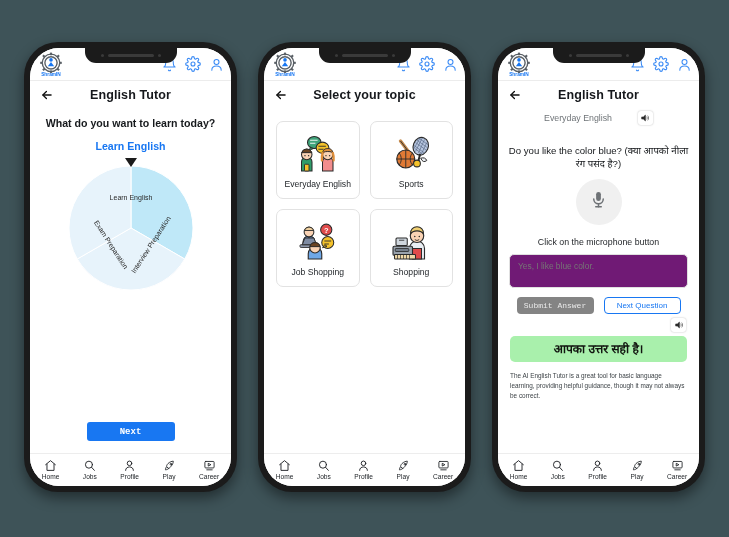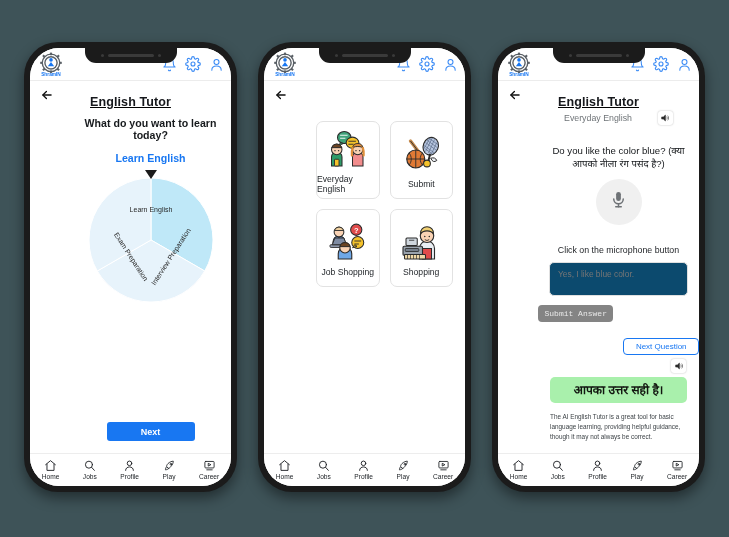--- a/index.html
+++ b/index.html
@@ -72,24 +72,23 @@
   .logo svg { display:block; }
   .appbar-icons { display: flex; align-items: center; gap: 8px; }
   .appbar-icons svg { display: block; }
 
   
   .titlerow {
     position: relative;
     height: 28px;
     flex: 0 0 28px;
     display: flex;
-    align-items: flex-end;
+    align-items: center;
     padding: 0 10px;
     box-sizing: border-box;
-    text-decoration: underline;
   }
   .back {
     position: absolute; left: 10px; top: 50%;
     transform: translateY(-50%);
     width: 14px; height: 14px;
   }
   .page-title {
     width: 100%;
     text-align: center;
     font-size: 12.5px;
@@ -97,21 +96,20 @@
     color: #16181c;
     letter-spacing: .1px;
   }
 
   .body {
     flex: 1 1 auto;
     position: relative;
     overflow: hidden;
     display: flex;
     flex-direction: column;
-    padding-left: 40px;
   }
 
   
   .prompt {
     text-align: center;
     font-size: 10.6px;
     font-weight: bold;
     color: #171a1d;
     margin-top: 8px;
   }
@@ -146,21 +144,21 @@
   }
   .next-wrap { margin-top: auto; display: flex; justify-content: center; padding-bottom: 12px; }
   .next-btn {
     background: #1877f2;
     color: #fff;
     border: none;
     border-radius: 3px;
     width: 88px; height: 19px;
     font-size: 9px;
     font-weight: bold;
-    font-family: Liberation Sans, sans-serif;
+    font-family: Liberation Mono, monospace;
     cursor: pointer;
   }
 
   
   .grid {
     display: grid;
     grid-template-columns: 1fr 1fr;
     gap: 10px;
     padding: 12px 12px 0 12px;
   }
@@ -208,33 +206,33 @@
   .mic {
     width: 46px; height: 46px; border-radius: 50%;
     background: #f0f0f0;
     display: flex; align-items: center; justify-content: center;
     cursor: pointer;
   }
   .mic-hint {
     text-align: center;
     font-size: 8.8px;
     color: #1d2024;
-    margin-top: 20px;
+    margin-top: 12px;
   }
   .answer-box {
     margin: 7px 11px 0 11px;
     border: 1px solid #e0e0e0;
     border-radius: 5px;
     height: 34px;
     font-size: 8.4px;
     color: #a9adb1;
     padding: 6px 8px;
     box-sizing: border-box;
     font-family: "Liberation Sans", sans-serif;
-    background: #0c4a6e;
+    background: #701a75;
     outline: none;
     resize: none;
   }
   .btnrow {
     display: flex;
     justify-content: center;
     gap: 10px;
     margin-top: 9px;
   }
   .btn-submit {
@@ -249,21 +247,20 @@
   }
   .btn-next {
     background: #fff;
     color: #1877f2;
     border: 1px solid #1877f2;
     border-radius: 4px;
     width: 77px; height: 17px;
     font-size: 8px;
     font-family: "Liberation Sans", sans-serif;
     cursor: pointer;
-    margin-top: 33px;
   }
   .spk2-row { display:flex; justify-content:flex-end; padding: 4px 13px 0 0; }
   .feedback {
     margin: 4px 12px 0 12px;
     background: #a9f0ac;
     border-radius: 5px;
     height: 26px;
     display: flex;
     align-items: center;
     justify-content: center;
@@ -493,20 +490,21 @@
         </div>
       </div>
 
       <div class="titlerow">
         <span class="back">
           <svg width="14" height="14" viewBox="0 0 24 24" fill="none" stroke="#111" stroke-width="2.2" stroke-linecap="round" stroke-linejoin="round">
               <path d="M19 12H5"></path>
               <path d="M11 18l-6-6 6-6"></path>
             </svg>
         </span>
+        <div class="page-title">Select your topic</div>
       </div>
 
       <div class="body">
         <div class="grid">
 
           <div class="card">
             <div class="art">
               <svg width="48" height="40" viewBox="0 0 64 52">
                 <ellipse cx="27" cy="12" rx="9" ry="8" fill="#3fa37a" stroke="#2b2b2b" stroke-width="1.4"></ellipse>
                 <path d="M22 19 L19 23 L26 20 Z" fill="#3fa37a" stroke="#2b2b2b" stroke-width="1.2"></path>
@@ -546,21 +544,21 @@
                 <path d="M44 28 L41 40" stroke="#2b2b2b" stroke-width="2.6" stroke-linecap="round"></path>
                 <circle cx="25" cy="34" r="12" fill="#e07a35" stroke="#2b2b2b" stroke-width="1.6"></circle>
                 <g stroke="#2b2b2b" stroke-width="1.2" fill="none">
                   <path d="M13 34h24M25 22v24"></path>
                   <path d="M16 26c4 4 4 12 0 16M34 26c-4 4-4 12 0 16"></path>
                 </g>
                 <circle cx="40" cy="40" r="4.5" fill="#f4c22b" stroke="#2b2b2b" stroke-width="1.4"></circle>
                 <path d="M45 33 q6 -2 8 3 q-5 4 -8 -3z" fill="#eceff4" stroke="#2b2b2b" stroke-width="1.3"></path>
               </svg>
             </div>
-            <div class="cap">Submit</div>
+            <div class="cap">Sports</div>
           </div>
 
           <div class="card">
             <div class="art">
               <svg width="48" height="40" viewBox="0 0 64 52">
                 <circle cx="43" cy="11" r="7.5" fill="#e04b4b" stroke="#2b2b2b" stroke-width="1.4"></circle>
                 <text x="43" y="15" text-anchor="middle" font-size="10" font-weight="bold" fill="#fff" font-family="Liberation Sans, sans-serif">?</text>
                 <circle cx="45" cy="28" r="8" fill="#f4c22b" stroke="#2b2b2b" stroke-width="1.4"></circle>
                 <path d="M41 31 L38 35 L44 33 Z" fill="#f4c22b" stroke="#2b2b2b" stroke-width="1.2"></path>
                 <path d="M41 26h8M41 30h5" stroke="#2b2b2b" stroke-width="1.2" stroke-linecap="round"></path>

